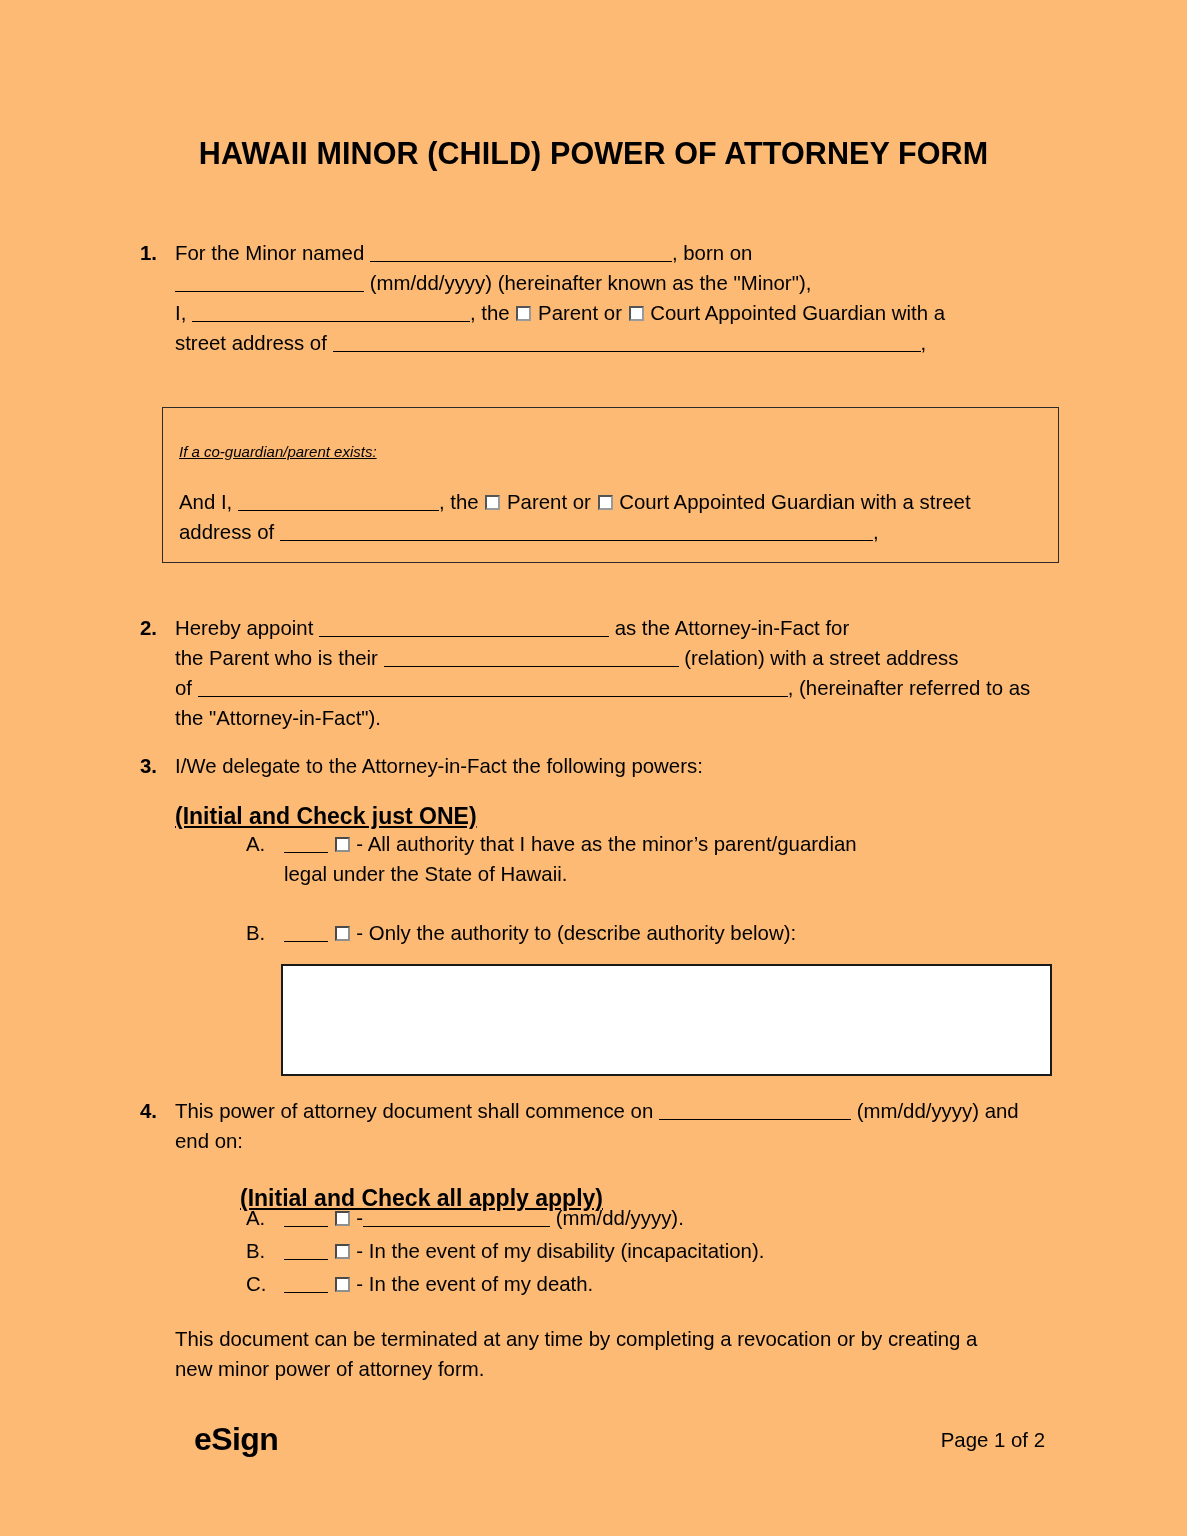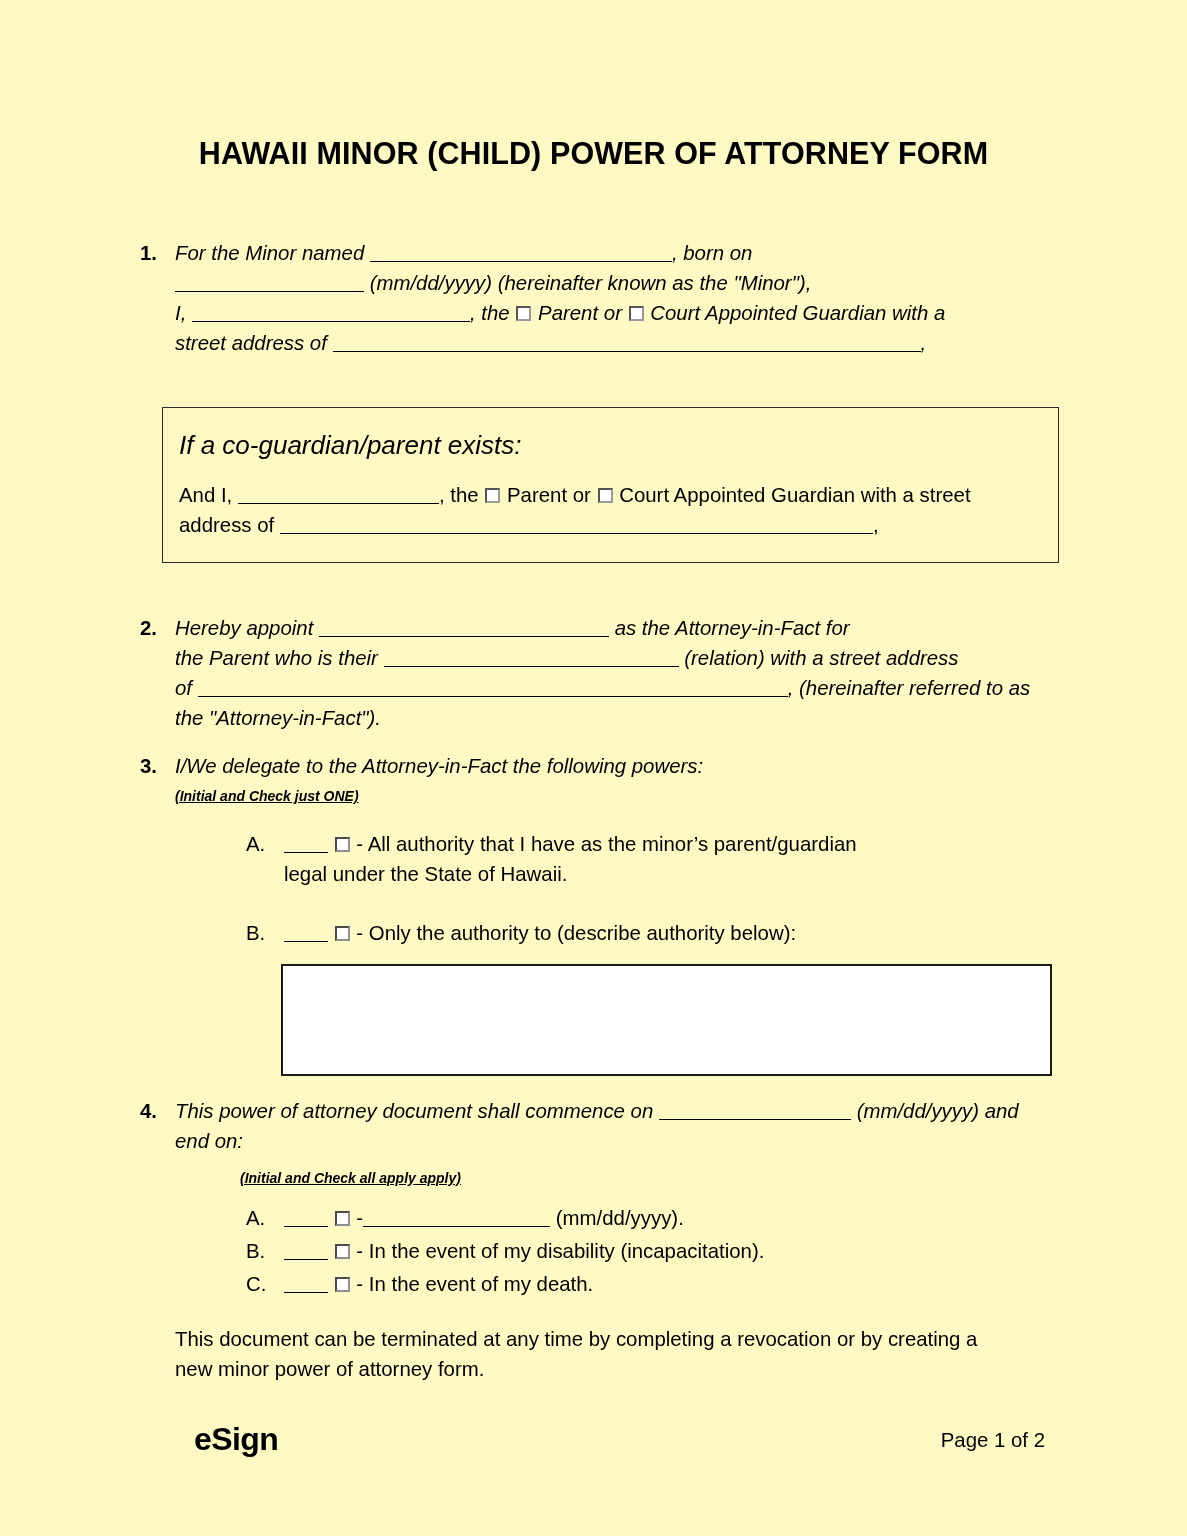--- a/index.html
+++ b/index.html
@@ -10,21 +10,21 @@
     background: #ffffff;
   }
   body {
     font-family: "Liberation Sans", sans-serif;
     color: #000000;
   }
   .page {
     position: relative;
     width: 1187px;
     height: 1536px;
-    background: #fef9c3;
+    background: #fdba74;
     overflow: hidden;
   }
 
   
   .doc-title {
     position: absolute;
     top: 136px;
     left: 0;
     width: 1187px;
     text-align: center;
@@ -44,21 +44,20 @@
   }
   .clause-num {
     width: 35px;
     flex: 0 0 35px;
     font-weight: bold;
     font-size: 20.4px;
     line-height: 30px;
   }
   .clause-body {
     flex: 1 1 auto;
-    font-style: italic;
   }
 
   
   .blank {
     display: inline-block;
     border-bottom: 1.6px solid #000;
     vertical-align: baseline;
     height: 19px;
     margin-bottom: -2px;
   }
@@ -101,45 +100,47 @@
     width: 897px;
     height: 156px;
     border: 1.8px solid #2b2b2b;
     padding: 22px 16px 0 16px;
     font-size: 20.4px;
     line-height: 30px;
   }
   .coguardian-heading {
     font-style: italic;
     font-weight: normal;
-    font-size: 26px;
+    text-decoration: underline;
+    font-size: 15px;
     margin-bottom: 20px;
+    margin-top: 7px;
   }
 
   
   .subitem {
     position: absolute;
     display: flex;
     align-items: flex-start;
     font-size: 20.4px;
     line-height: 30px;
   }
   .subitem-letter {
     flex: 0 0 38px;
     width: 38px;
   }
   .subitem-body { flex: 1 1 auto; }
 
   .emph-note {
     position: absolute;
-    font-size: 14px;
-    font-style: italic;
+    font-size: 23px;
     font-weight: bold;
     text-decoration: underline;
     line-height: 30px;
+    margin-top: 20px;
   }
 
   
   .describe-box {
     position: absolute;
     left: 281px;
     top: 964px;
     width: 771px;
     height: 112px;
     border: 2px solid #1a1a1a;

